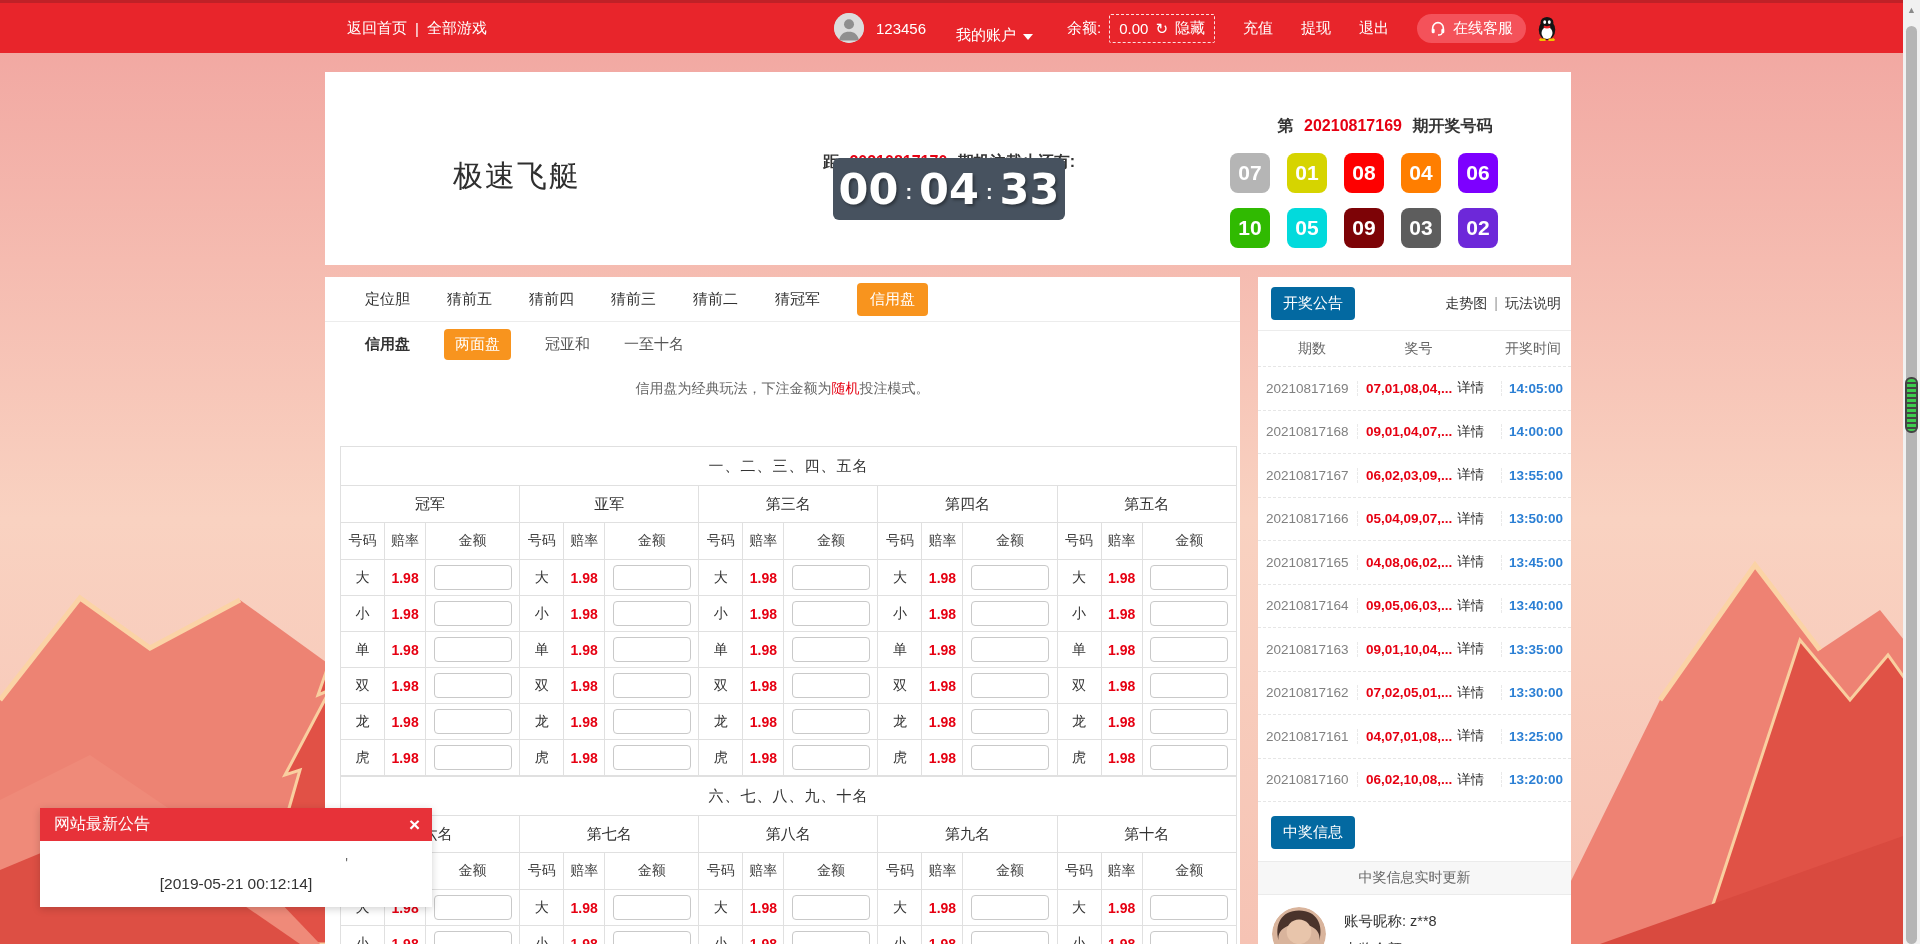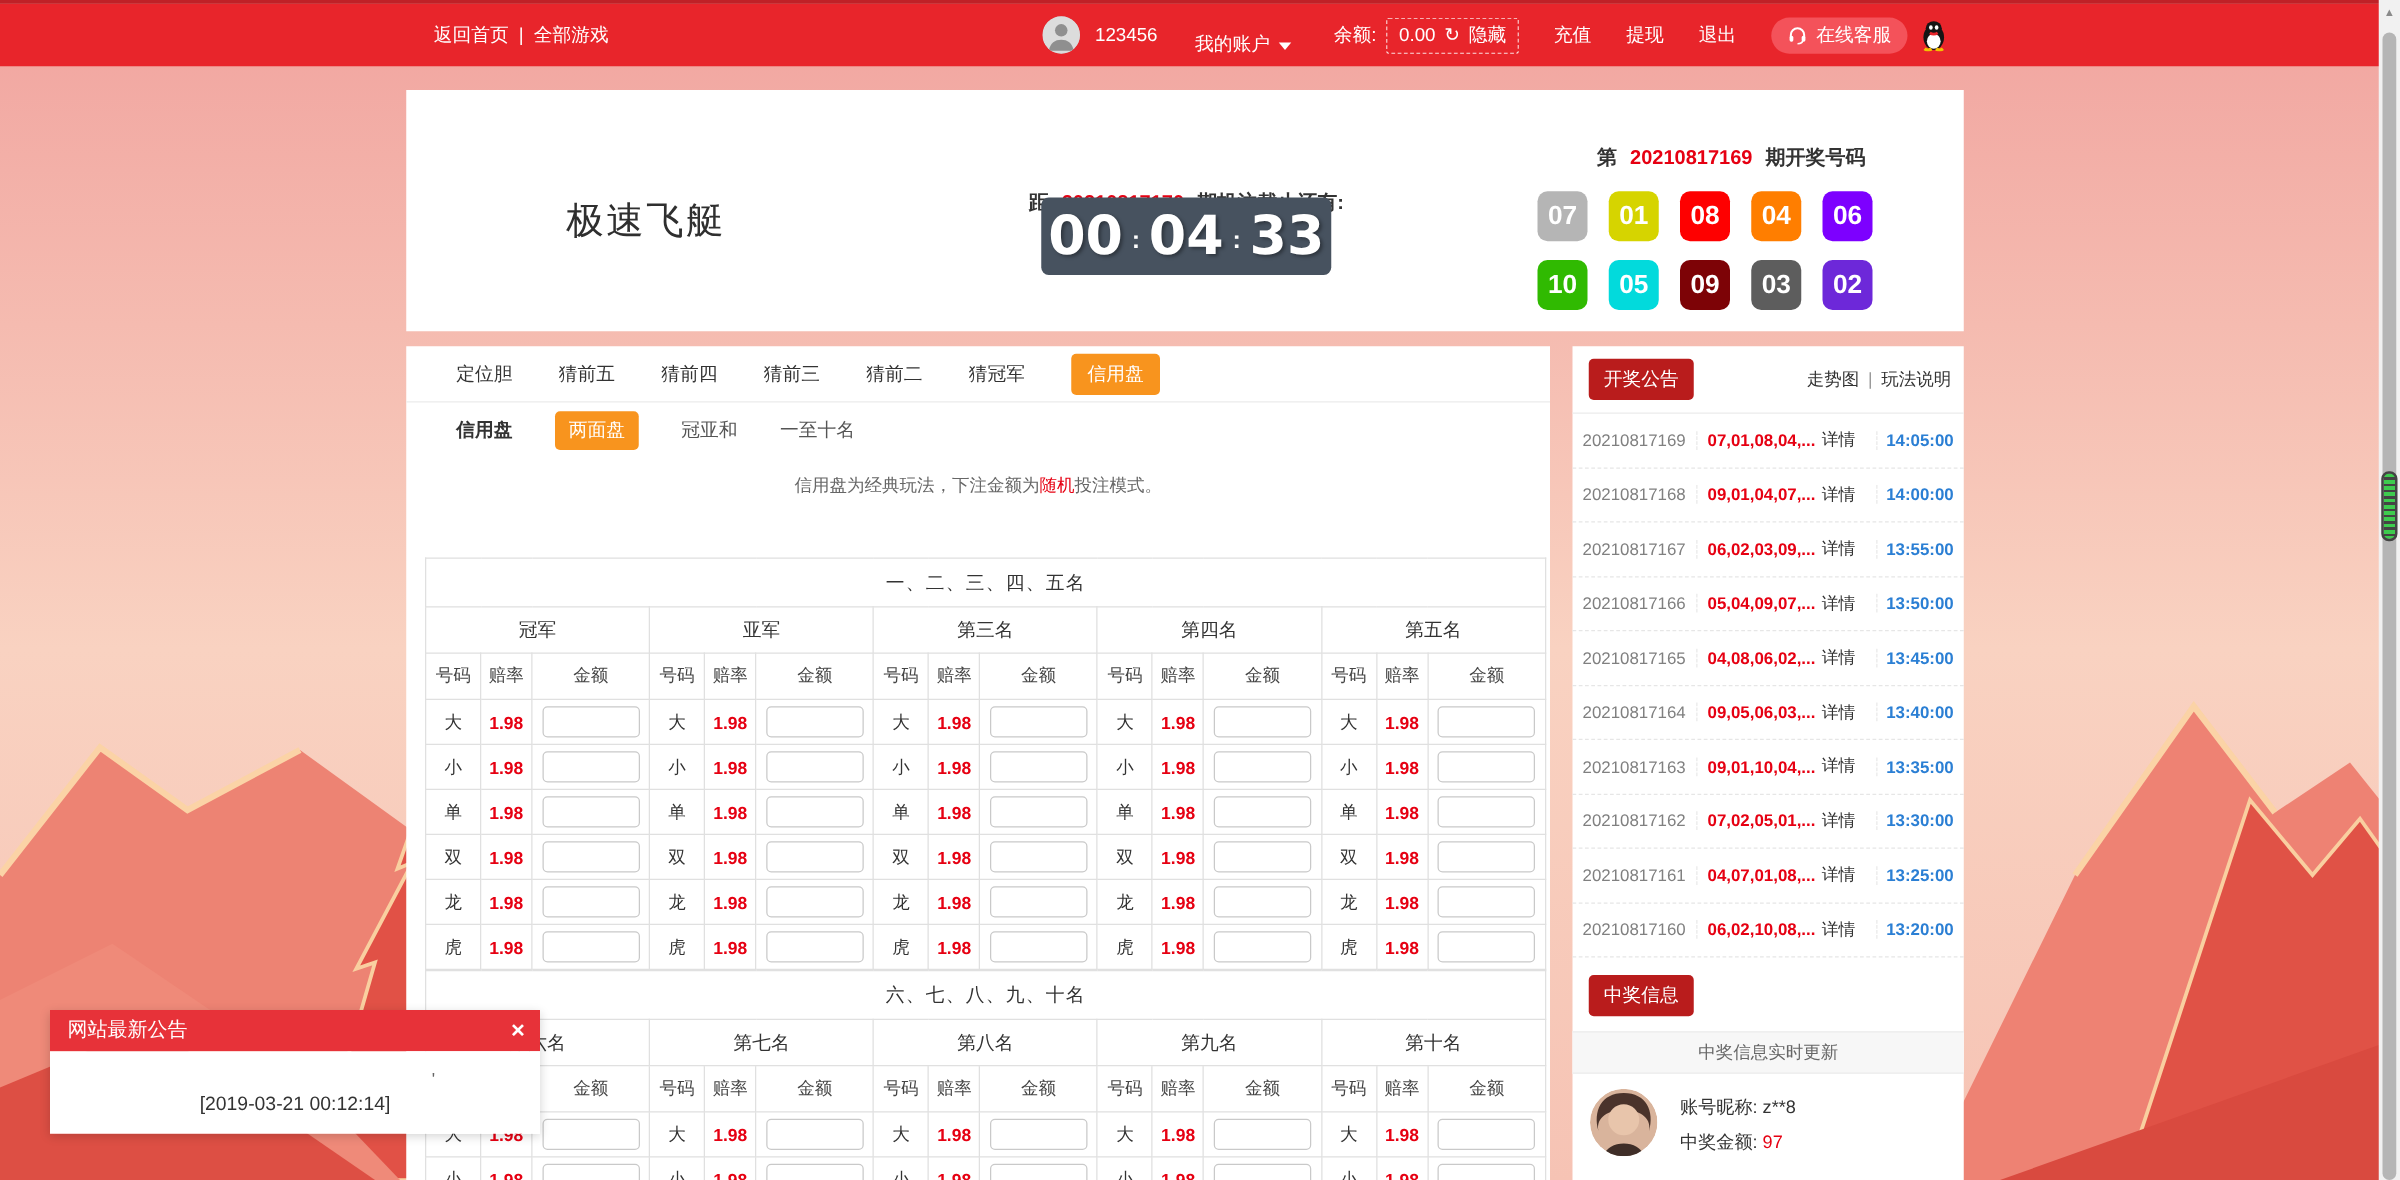--- a/index.html
+++ b/index.html
@@ -55,21 +55,21 @@
   td.t-title { height:39px; font-size:15px; color:#333; letter-spacing:1px; }
   td.t-group { height:37px; font-size:15px; color:#333; }
   td.t-head { height:37px; font-size:14px; color:#444; }
   td.t-opt { height:36px; font-size:14px; color:#333; cursor:pointer; }
   td.t-odds { font-size:14px; font-weight:bold; color:#e60012; }
   td.t-amt input { width:78px; height:25px; border:1px solid #c9c9c9; border-radius:4px; outline:none; }
 
   
   .side-panel { position:absolute; left:1258px; top:277px; width:313px; height:720px; background:#fff; z-index:2; font-size:14px; }
   .s-head { height:54px; display:flex; align-items:center; padding:0 10px 0 13px; border-bottom:1px solid #ececec; }
-  .slate-btn { background:#b91c1c; color:#fff; font-size:15px; padding:7px 12px; border-radius:4px; cursor:pointer; display:inline-block; }
+  .slate-btn { background:#0369a1; color:#fff; font-size:15px; padding:7px 12px; border-radius:4px; cursor:pointer; display:inline-block; }
   .s-links { margin-left:auto; color:#333; display:flex; gap:7px; }
   .s-links span { cursor:pointer; }
   .s-links .sep { color:#999; cursor:default; }
   .s-cols { height:36px; display:flex; align-items:center; color:#666; border-bottom:1px dashed #e6e6e6; padding:0 8px; }
   .s-cols .c1 { width:92px; text-align:center; }
   .s-cols .c2 { flex:1; text-align:center; }
   .s-cols .c3 { width:84px; text-align:right; padding-right:2px; }
   .s-row { height:43.5px; display:flex; align-items:center; border-bottom:1px dashed #e6e6e6; padding:0 8px; font-size:13.5px; }
   .s-issue { width:92px; color:#808080; border-right:1px dashed #e9e9e9; }
   .s-nums { color:#e60012; font-weight:bold; margin-left:8px; }
@@ -465,20 +465,25 @@
 
 <div class="side-panel">
   <div class="s-head">
     <span class="slate-btn">开奖公告</span>
     <span class="s-links">
       <span>走势图</span>
       <span class="sep">|</span>
       <span>玩法说明</span>
     </span>
   </div>
+  <div class="s-cols">
+    <span class="c1">期数</span>
+    <span class="c2">奖号</span>
+    <span class="c3">开奖时间</span>
+  </div>
   <div>
       <div class="s-row">
         <span class="s-issue">20210817169</span>
         <span class="s-nums">07,01,08,04,...</span>
         <span class="s-detail">详情</span>
         <span class="s-time">14:05:00</span>
       </div>
       <div class="s-row">
         <span class="s-issue">20210817168</span>
         <span class="s-nums">09,01,04,07,...</span>
@@ -558,21 +563,21 @@
   </div>
 </div>
 
 <div class="popup">
   <div class="popup-head">
     <span>网站最新公告</span>
     <span class="popup-close">×</span>
   </div>
   <div class="popup-body">
     <span class="popup-frag">'</span>
-    <div class="popup-time">[2019-03-21 00:12:14]</div>
+    <div class="popup-time">[2019-05-21 00:12:14]</div>
   </div>
 </div>
 
 <div class="scrollbar">
   <div class="sb-up">▲</div>
   <div class="sb-track"></div>
   <div class="sb-thumb"></div>
 </div>
 
 </body></html>

